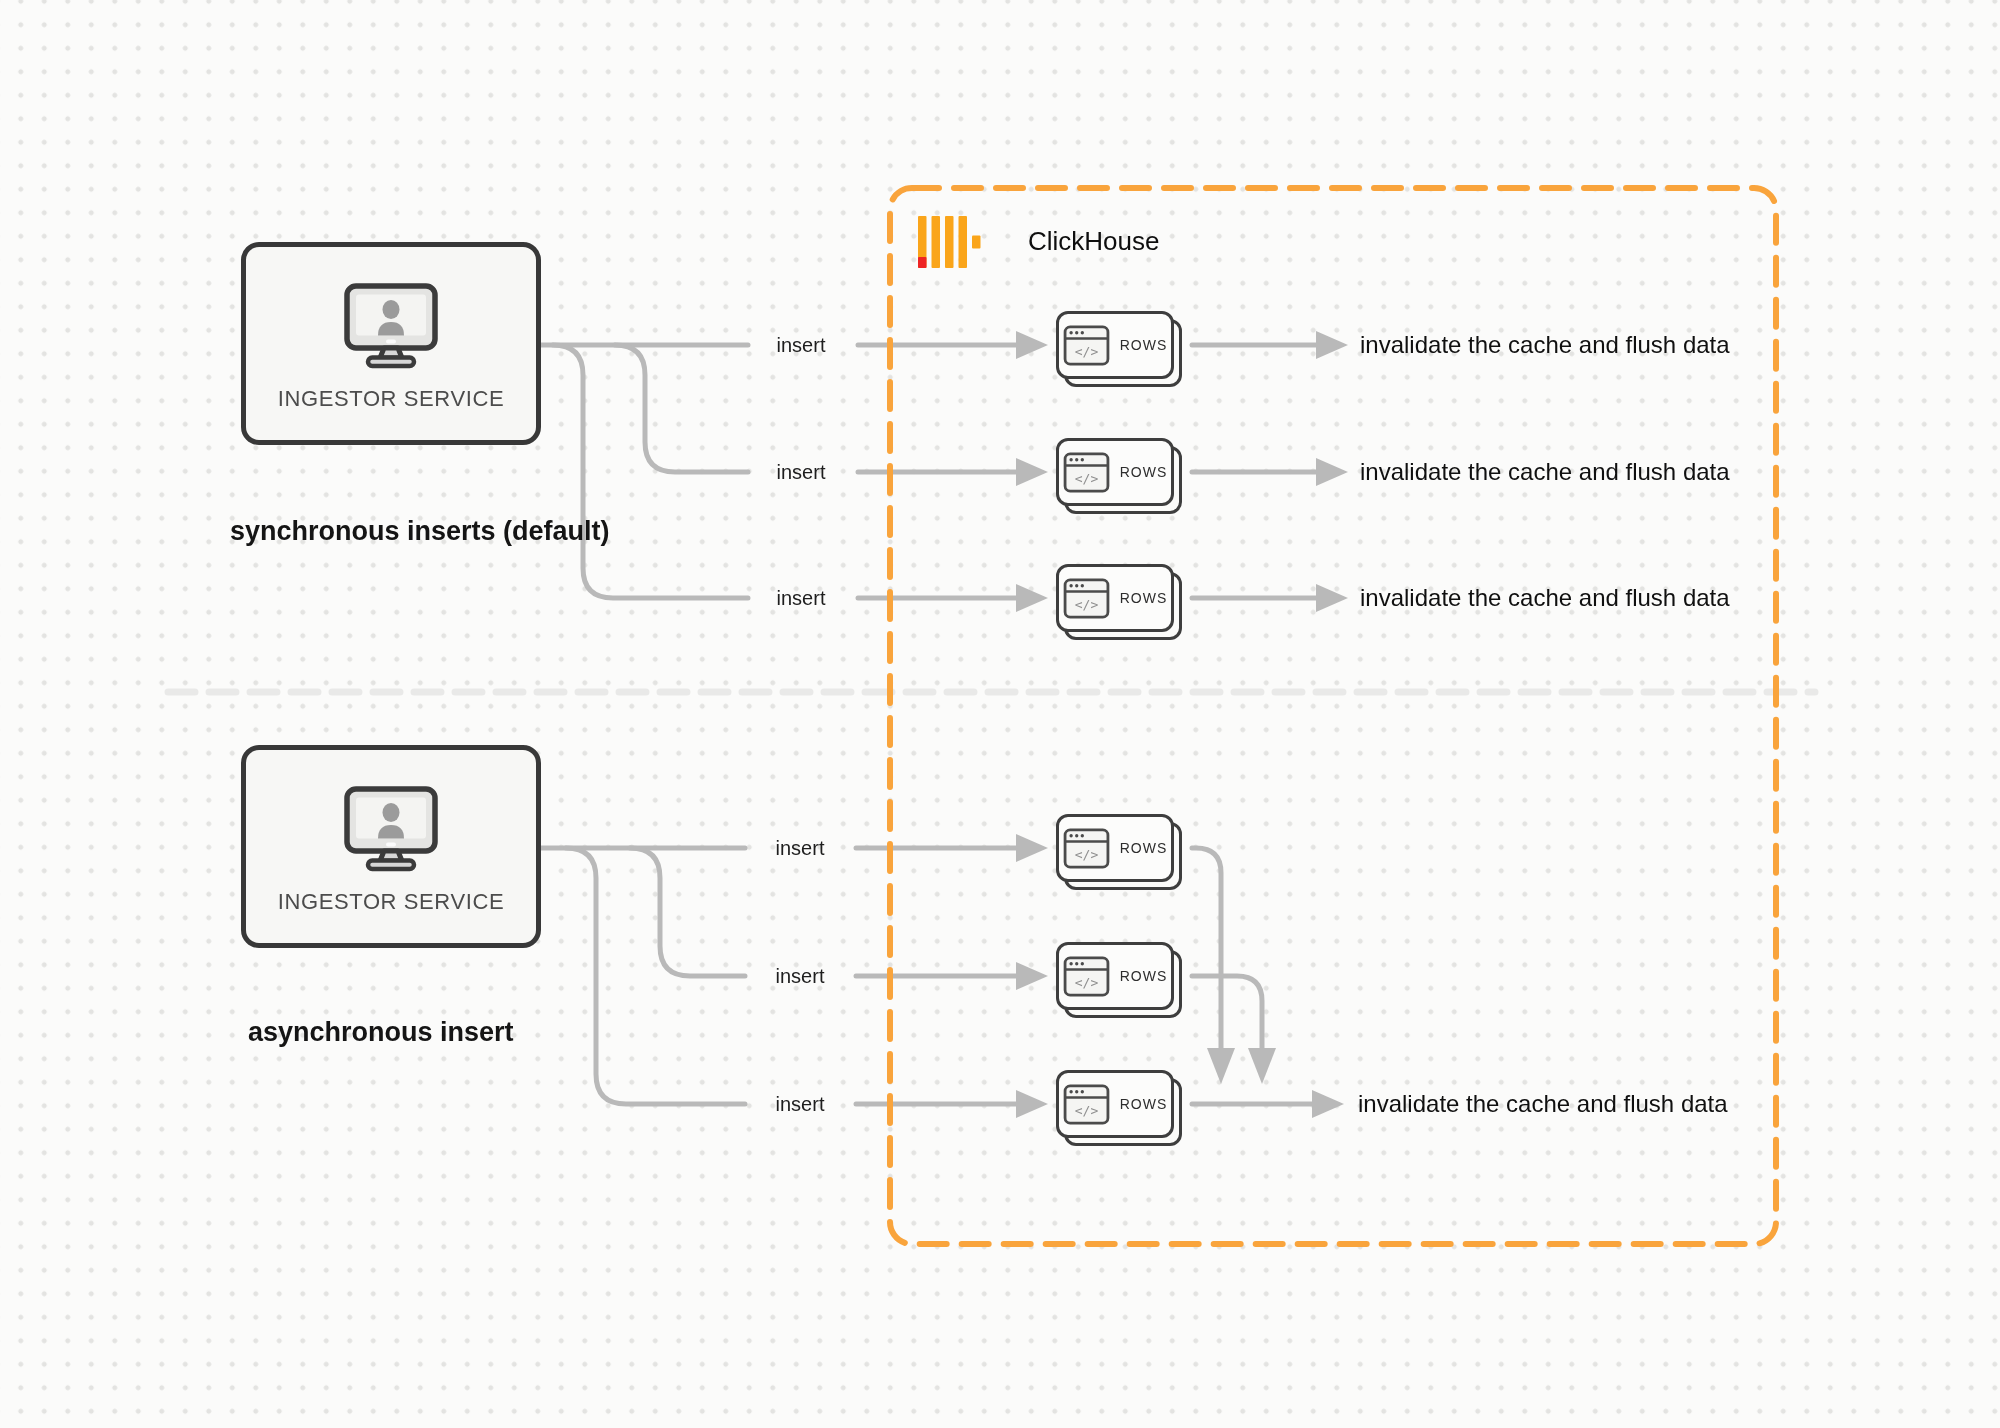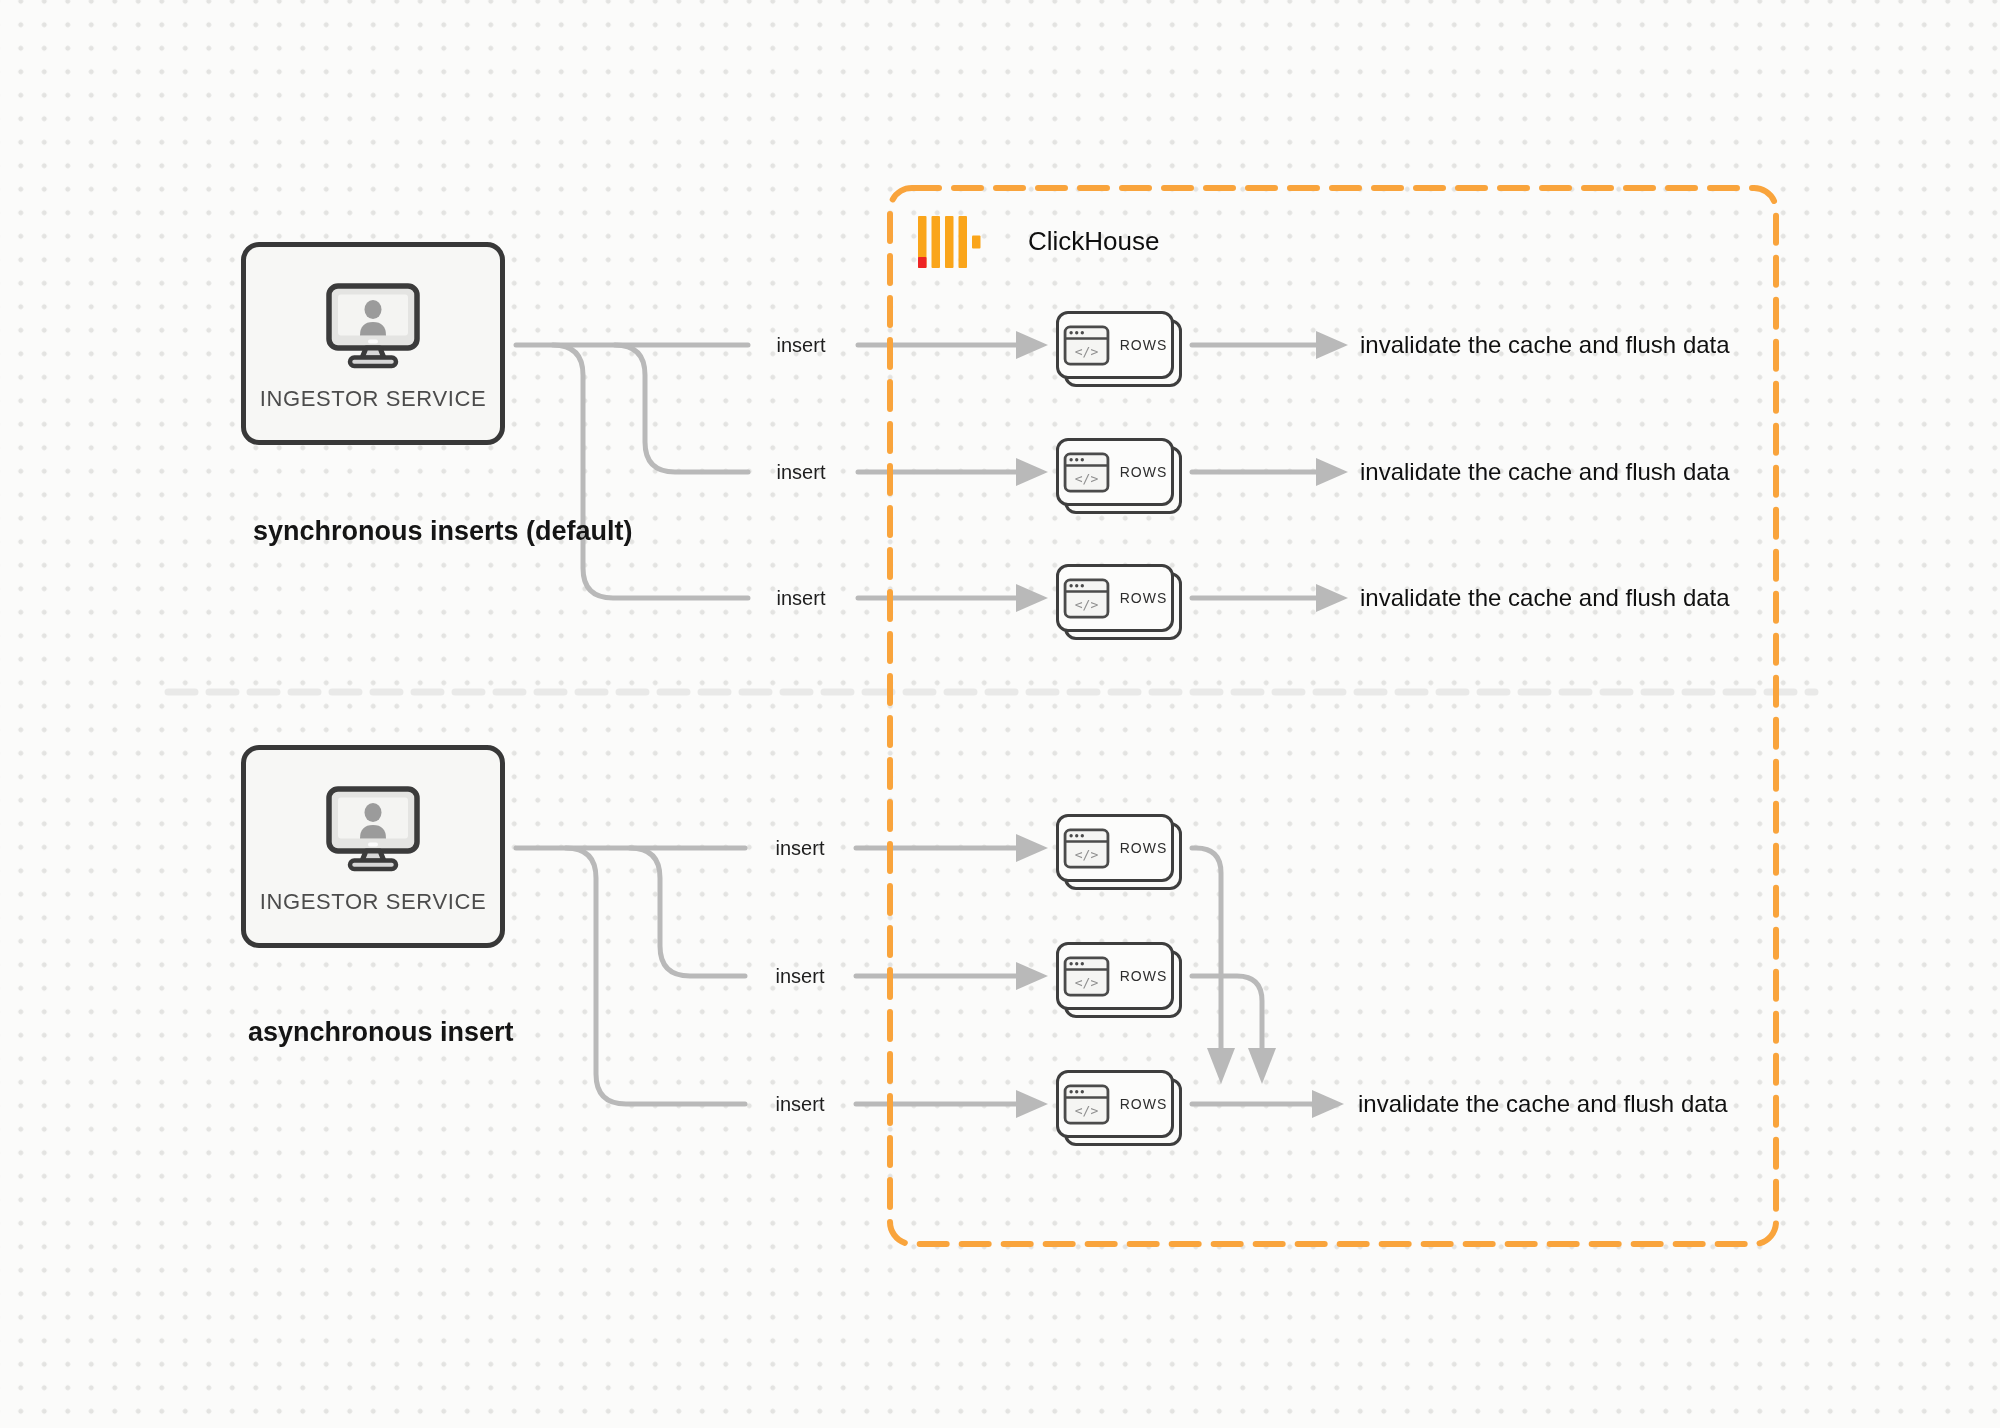--- a/index.html
+++ b/index.html
@@ -20,36 +20,36 @@
     width: 2000px; height: 1428px;
     pointer-events: none;
   }
   .connector { stroke: #b9b9b9; stroke-width: 5; fill: none;
                stroke-linecap: round; stroke-linejoin: round; }
   .arrowhead { fill: #b9b9b9; stroke: none; }
   .divider-line { stroke: #e9e9e8; stroke-width: 7; stroke-linecap: round; }
   .ch-border { stroke: #f9a43c; stroke-width: 6; fill: none; stroke-linecap: round; }
 
   .ingestor-box {
-    position: absolute; left: 241px; width: 264px; height: 203px;
+    position: absolute; left: 241px; width: 300px; height: 203px;
     background: #f7f7f5; border: 5px solid #383838; border-radius: 18px;
     display: flex; flex-direction: column; align-items: center;
     justify-content: center; padding-top: 6px; gap: 13px;
   }
   .ingestor-box.sync  { top: 242px; }
   .ingestor-box.async { top: 745px; }
   .ingestor-label {
     font-size: 22px; color: #4c4c4c; letter-spacing: 0.6px; white-space: nowrap;
   }
 
   .caption {
     position: absolute; transform: translateY(-50%);
     font-size: 27px; font-weight: 700; color: #151515; white-space: nowrap;
   }
-  .caption.sync  { left: 230px; top: 531px; margin-left: 23px; }
+  .caption.sync  { left: 230px; top: 531px; }
   .caption.async { left: 248px; top: 1032px; }
 
   .insert-label {
     position: absolute; transform: translate(-50%,-50%);
     font-size: 20px; color: #1e1e1e; white-space: nowrap;
   }
   .invalidate-label {
     position: absolute; transform: translateY(-50%);
     font-size: 24px; color: #101010; white-space: nowrap;
   }

